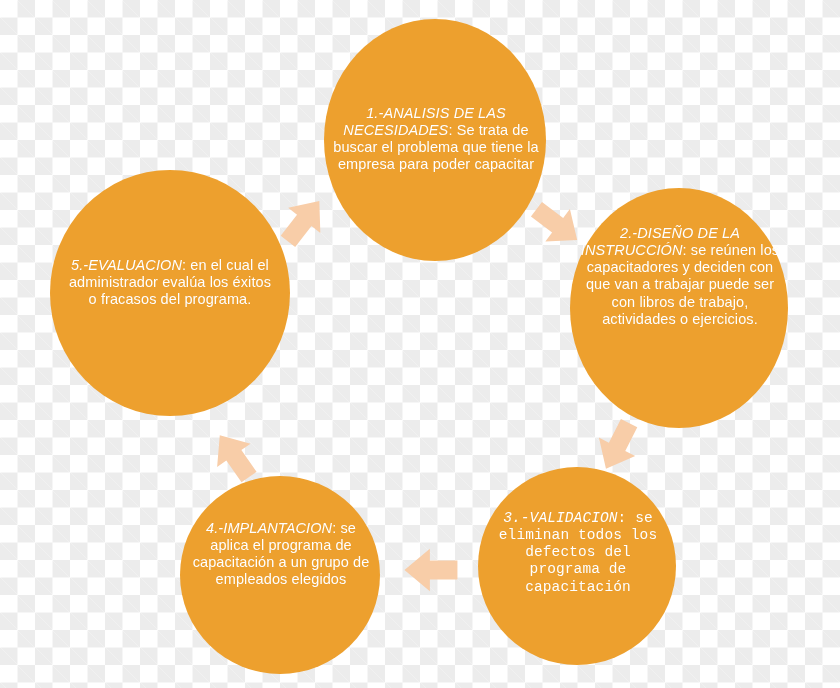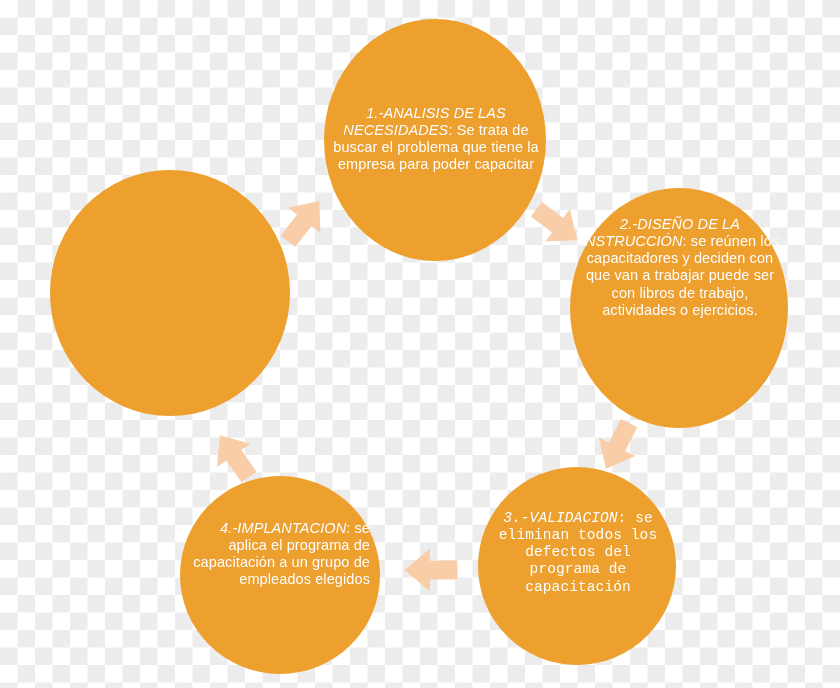--- a/index.html
+++ b/index.html
@@ -44,21 +44,21 @@
     letter-spacing: 0.1px;
     white-space: pre-line;
     text-shadow: 0 0 1px rgba(0,0,0,0.06);
   }
   .node-text .lead {
     font-style: italic;
   }
 
   
   #t1 { left: 330px; top: 88px;  width: 212px; }
-  #t2 { left: 576px; top: 199px; width: 208px; }
+  #t2 { left: 576px; top: 208px; width: 208px; }
   #t3 { left: 487px; top: 493px; width: 182px; }
   #t4 { left: 192px; top: 503px; width: 178px; }
   #t5 { left: 66px;  top: 240px; width: 208px; }
 </style>
 </head>
 <body>
 
 <div id="canvas">
 
   <svg id="diagram" viewBox="0 0 840 688">
@@ -93,18 +93,21 @@
   </div>
 
   <div class="node-text" id="t2" style="color: rgb(255, 255, 255);">
     <span class="lead">2.-</span><span class="lead">DISEÑO DE LA INSTRUCCIÓN</span><span>: se reúnen los capacitadores y deciden con que van a trabajar puede ser con libros de trabajo, actividades o ejercicios.</span>
   </div>
 
   <div class="node-text" id="t3" style="color: rgb(255, 255, 255); font-family: Liberation Mono, monospace;">
     <span class="lead">3.-</span><span class="lead">VALIDACION</span><span>: se eliminan todos los defectos del programa de capacitación</span>
   </div>
 
-  <div class="node-text" id="t4" style="color: rgb(255, 255, 255); text-align: right;">
+  <div class="node-text" id="t4" style="color: rgb(255, 255, 255);">
     <span class="lead">4.-</span><span class="lead">IMPLANTACION</span><span>: se aplica el programa de capacitación a un grupo  de empleados elegidos</span>
   </div>
 
+  <div class="node-text" id="t5" style="color: rgb(255, 255, 255);">
+    <span class="lead">5.-</span><span class="lead">EVALUACION</span><span>: en el cual el administrador evalúa los éxitos o fracasos del programa.</span>
+  </div>
 
 </div>
 
 </body></html>

